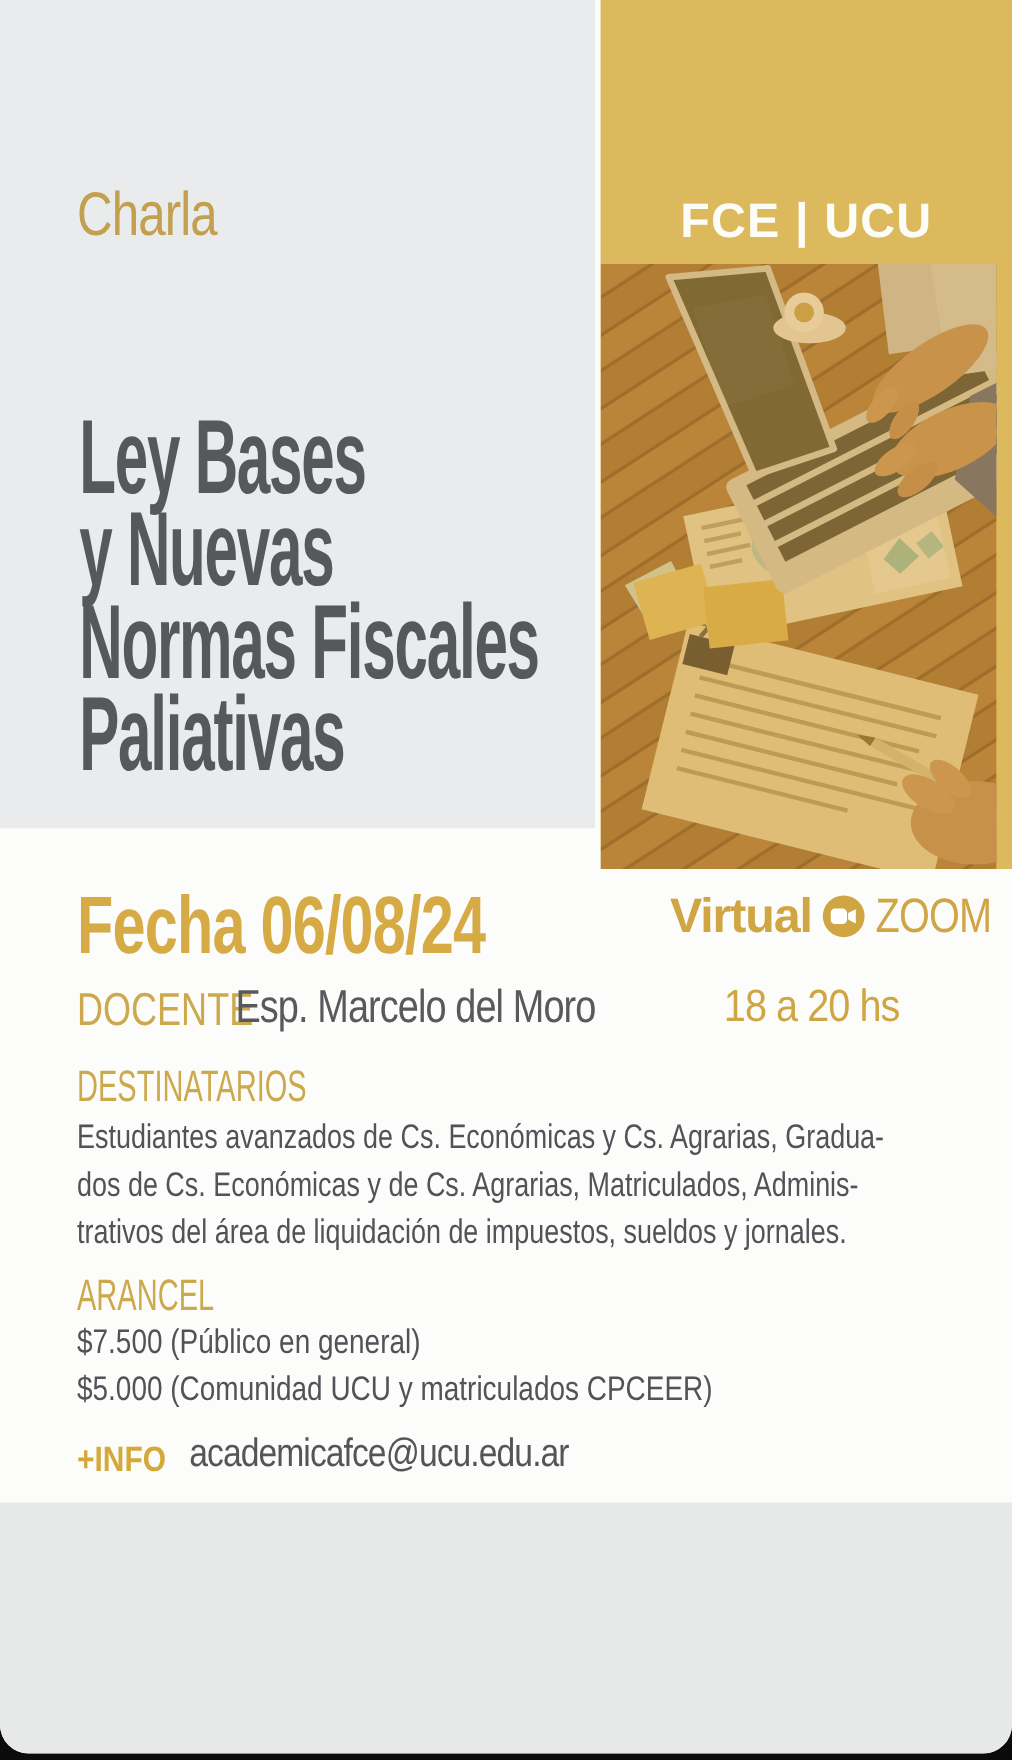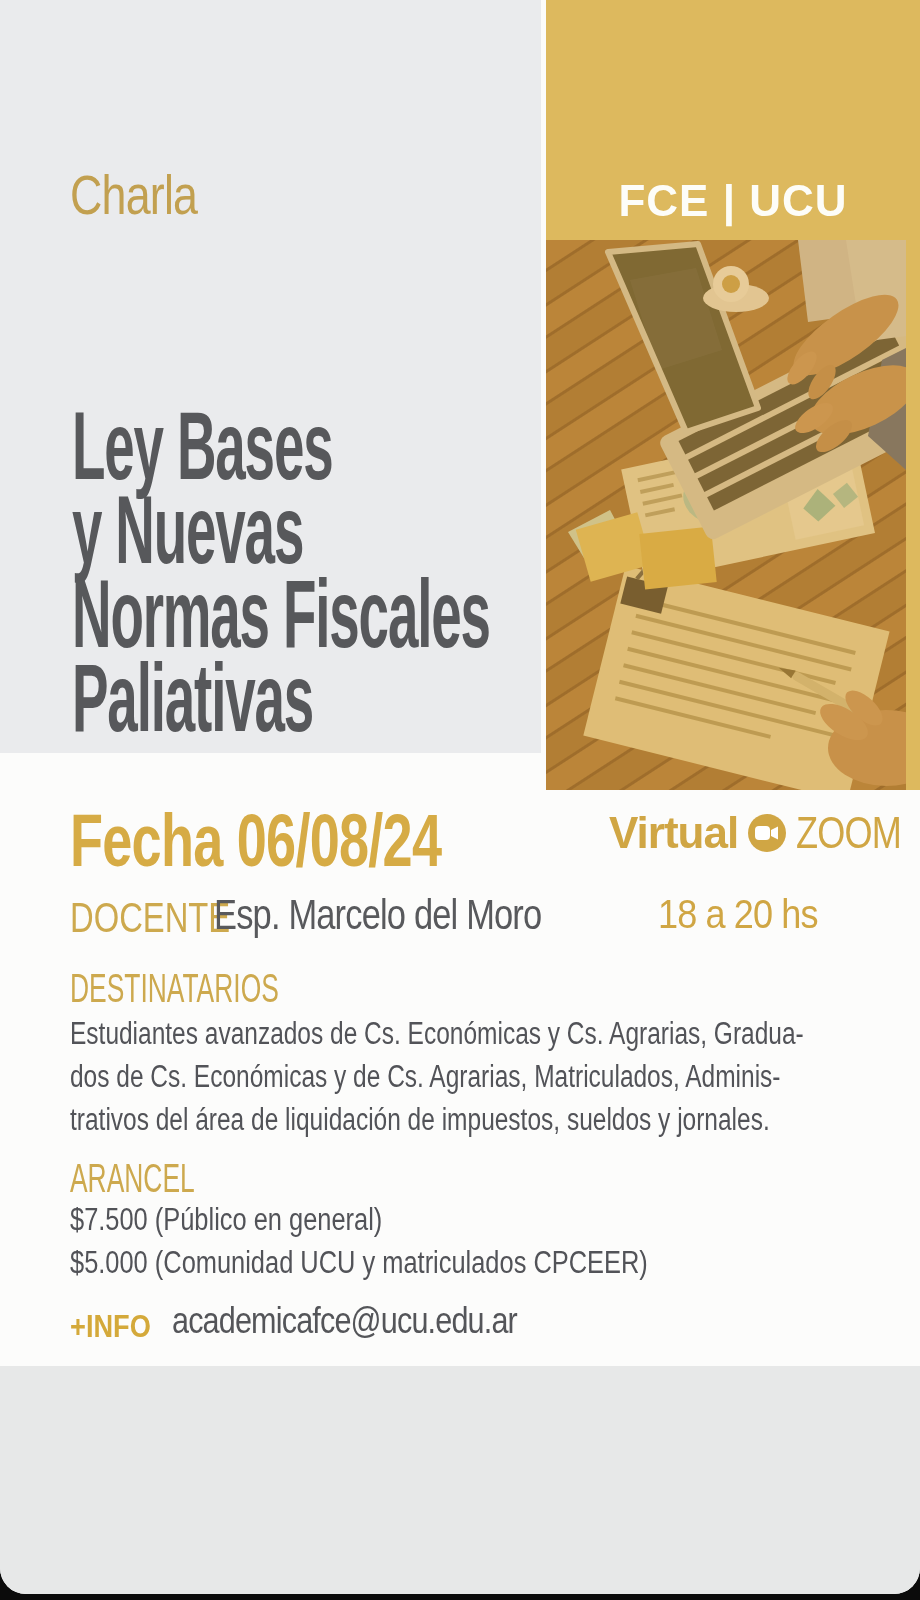--- a/index.html
+++ b/index.html
@@ -19,21 +19,21 @@
     position:absolute;left:70px;top:162px;font-size:56px;color:#c2a050;
     transform:scaleX(.8);transform-origin:0 0;white-space:nowrap;letter-spacing:-1px;
   }
   .brand{
     position:absolute;left:0;top:176px;width:100%;text-align:center;
     color:#fdfdf8;font-weight:bold;font-size:44px;letter-spacing:1px;white-space:nowrap;
   }
   .photo{position:absolute;left:0;top:240px;width:360px;height:550px;overflow:hidden;}
   .photo svg{display:block;width:360px;height:550px;}
   
-  .title{position:absolute;left:72px;top:404px;}
+  .title{position:absolute;left:72px;top:374px;}
   .title-line{
     font-size:96px;font-weight:bold;color:#57585b;line-height:84px;
     transform:scaleX(.57);transform-origin:0 0;white-space:nowrap;letter-spacing:-2px;
   }
   
   .fecha{
     position:absolute;left:70px;top:798px;font-size:74px;font-weight:bold;color:#d6ab45;
     transform:scaleX(.73);transform-origin:0 0;white-space:nowrap;letter-spacing:-1px;
   }
   .virtual-row{position:absolute;left:570px;top:808px;display:flex;align-items:center;gap:10px;}

